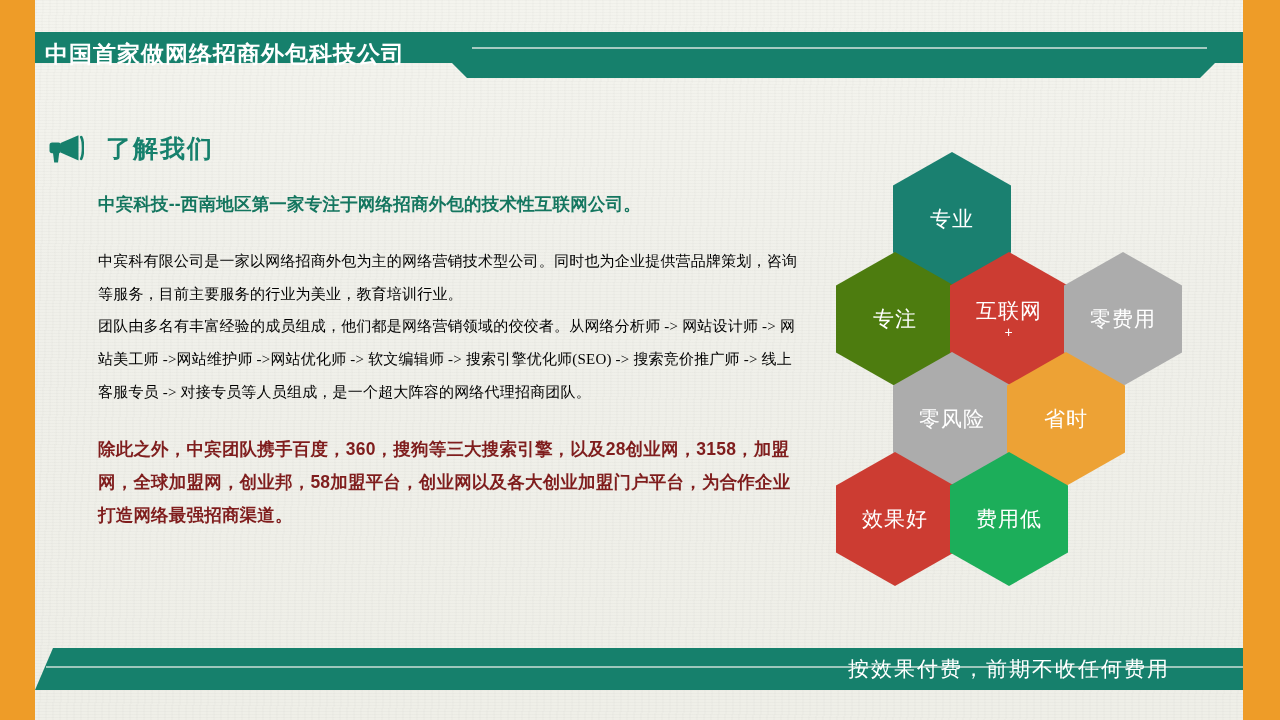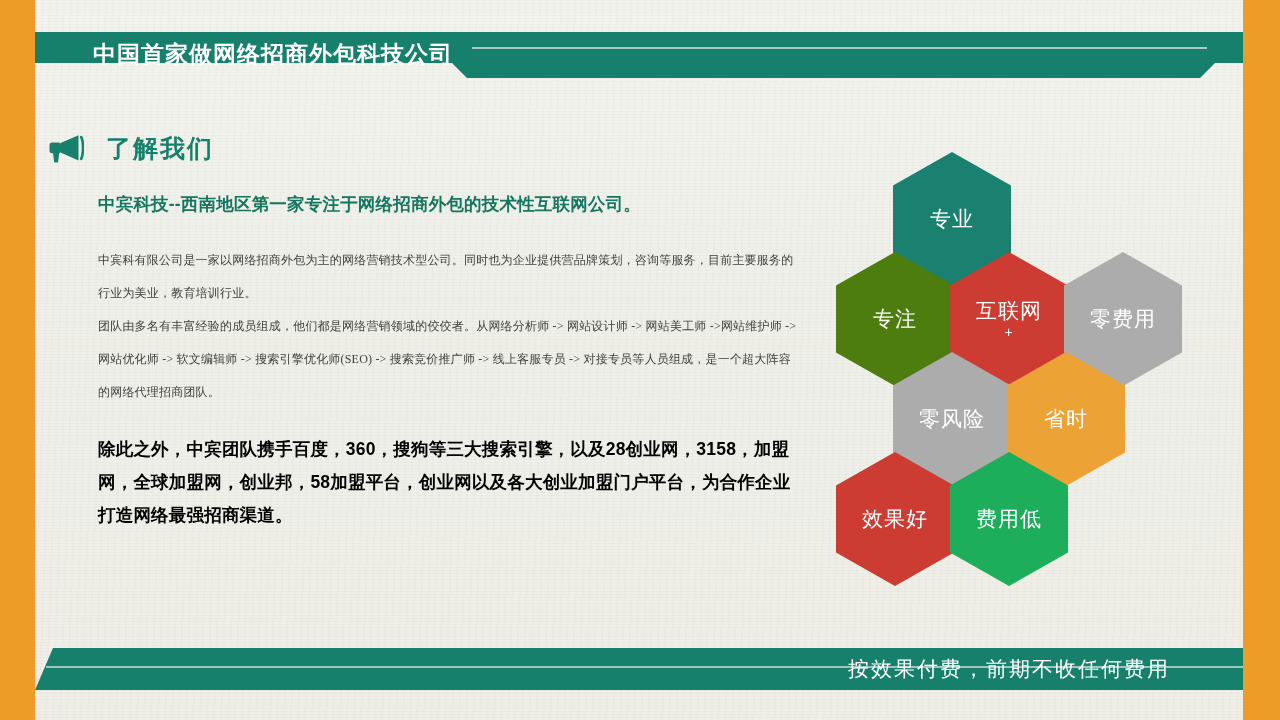--- a/index.html
+++ b/index.html
@@ -65,21 +65,20 @@
   .header-title {
     position: absolute;
     left: 45px;
     top: 36px;
     font-size: 23px;
     font-weight: bold;
     color: #FFFFFF;
     letter-spacing: 1px;
     line-height: 36px;
     white-space: nowrap;
-    margin-left: 48px;
   }
 
   
   .section-head {
     position: absolute;
     left: 48px;
     top: 132px;
     display: flex;
     align-items: center;
     gap: 22px;
@@ -103,31 +102,31 @@
   }
   .lead {
     font-size: 17.5px;
     font-weight: bold;
     color: #14765F;
     letter-spacing: .2px;
     line-height: 28px;
     margin: 0 0 26px 0;
   }
   .para {
-    font-size: 12px;
-    color: #404040;
+    font-size: 15px;
+    color: #000000;
     line-height: 33px;
     margin: 0;
     letter-spacing: .2px;
   }
   .para.p2 { margin-top: 0px; font-family: Liberation Serif, serif; }
   .closing {
     font-size: 17.5px;
     font-weight: bold;
-    color: #000000;
+    color: #7f1d1d;
     line-height: 33px;
     letter-spacing: .2px;
     margin: 24px 0 0 0;
   }
 
   
   .hex-cluster {
     position: absolute;
     left: 836px;
     top: 152px;

